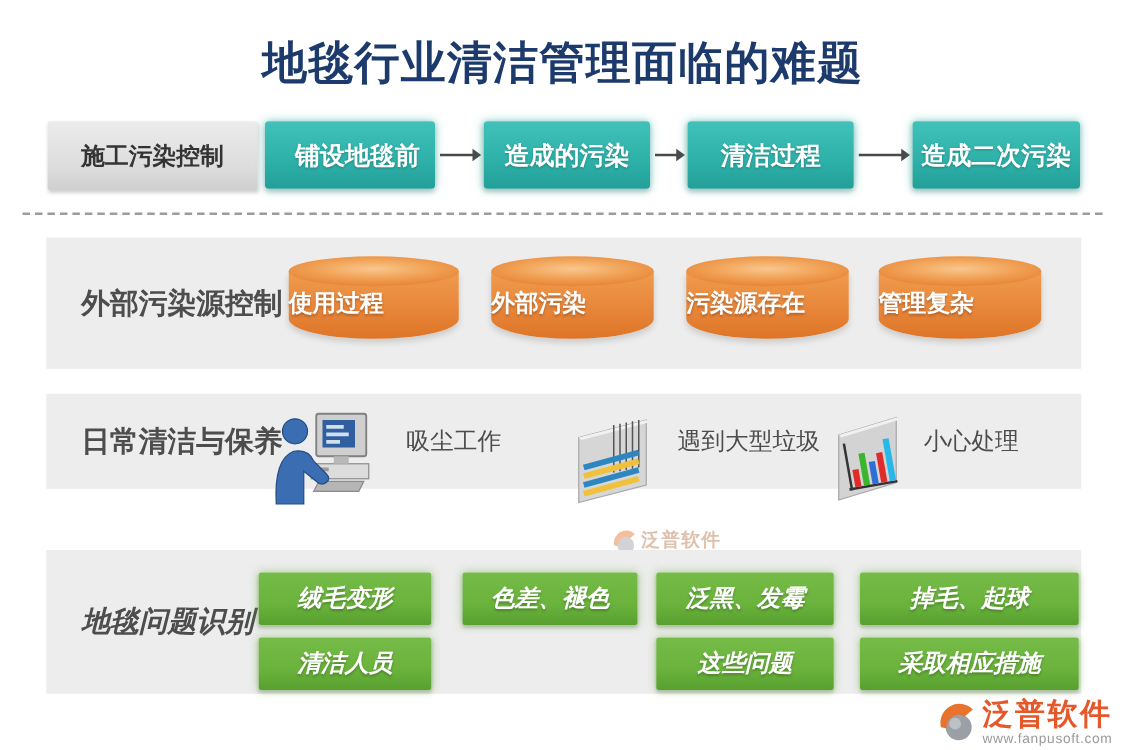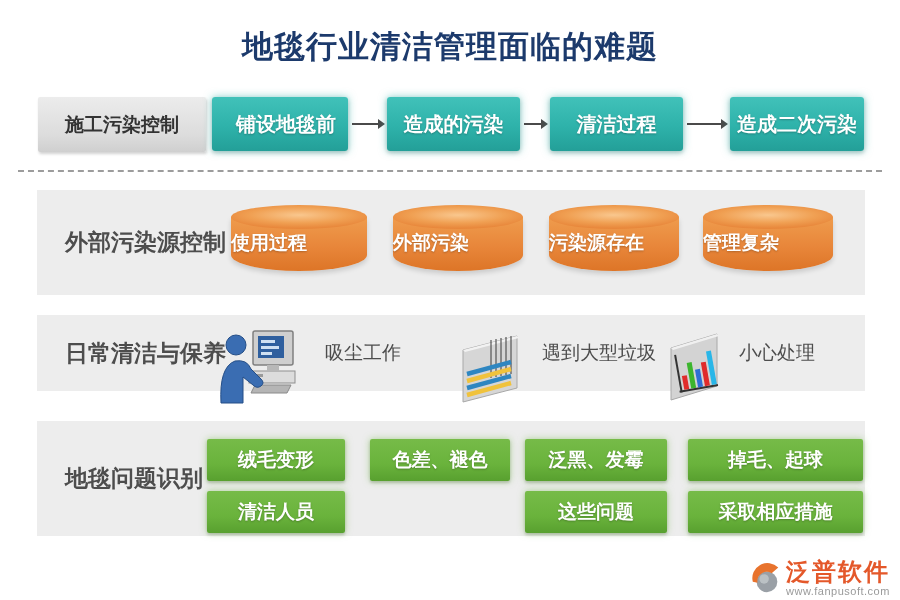--- a/index.html
+++ b/index.html
@@ -3,21 +3,21 @@
 <meta charset="utf-8">
 <style>
   * { margin:0; padding:0; box-sizing:border-box; }
   html,body { background:#fff; }
   .stage {
     position:relative; width:900px; height:600px; background:#ffffff;
     font-family:"Liberation Sans","DejaVu Sans",sans-serif; overflow:hidden;
   }
   .title {
     position:absolute; top:26px; left:0; width:100%;
-    text-align:center; font-size:31px; font-weight:bold; color:#1c3a6c;
+    text-align:center; font-size:36px; font-weight:bold; color:#1c3a6c;
     letter-spacing:1px;
   }
   
   .r1-label {
     position:absolute; left:38px; top:97px; width:168px; height:55px;
     background:linear-gradient(180deg,#ececec 0%,#dcdcdc 70%,#cfcfcf 100%);
     box-shadow:1px 2px 3px rgba(0,0,0,0.18);
     display:flex; align-items:center; justify-content:center;
     font-size:19px; font-weight:bold; color:#333333; border-radius:2px;
   }
@@ -42,21 +42,21 @@
   .h-arrow::after  { content:""; position:absolute; right:0; top:0;
     border-left:7px solid #4a4a4a; border-top:5px solid transparent; border-bottom:5px solid transparent; }
   .divider {
     position:absolute; top:170px; left:18px; width:864px; height:0;
     border-top:2px dashed #9c9c9c;
   }
   
   .panel { position:absolute; left:37px; width:828px; background:#ededed; }
   .p2 { top:190px; height:105px; }
   .p3 { top:315px; height:76px;padding-left:12px; }
-  .p4 { top:421px; height:115px; }
+  .p4 { top:440px; height:115px;font-style:italic; }
   .panel-label {
     position:absolute; left:28px; top:0; height:100%;
     display:flex; align-items:center;
     font-size:23px; font-weight:bold; color:#4d4d4d;
   }
   
   .cyl { position:absolute; top:15px; height:66px; }
   .cy0 { left:194px; width:136px; }
   .cy1 { left:356px; width:130px; }
   .cy2 { left:512px; width:130px; }

